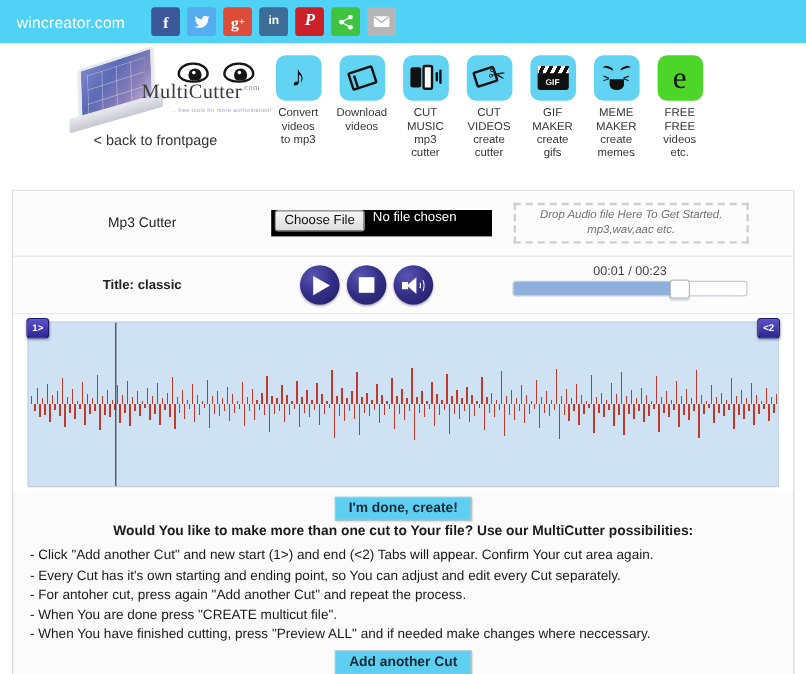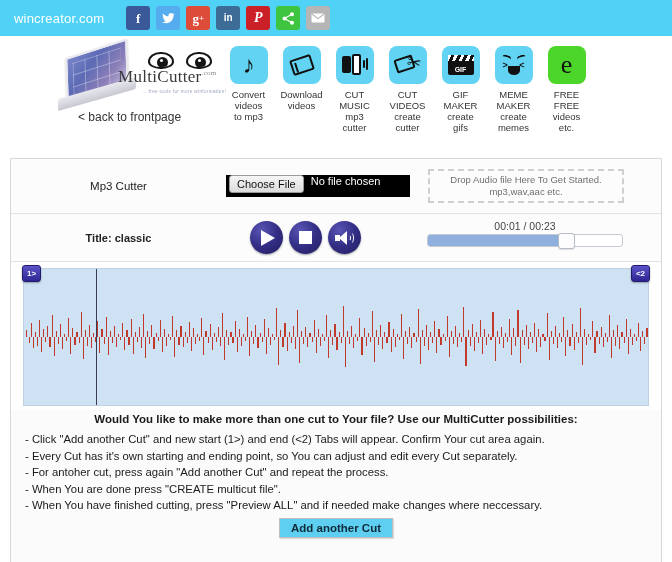--- a/index.html
+++ b/index.html
@@ -241,20 +241,21 @@
   .nofile{
     font-size:11px;color:#ffffff;margin-left:7px;white-space:nowrap;
   }
   .dropzone{
     margin-left:18px;
     width:196px;height:34px;
     border:2px dashed #cfcfcf;
     display:flex;flex-direction:column;align-items:center;justify-content:center;
     color:#6f6f6f;
     cursor:pointer;
+    font-style:italic;
   }
   .dz1{font-size:9.5px;line-height:12px;}
   .dz2{font-size:9.5px;line-height:12px;}
 
   .row-player{
     height:48px;
     border-bottom:1px solid #e3e3e3;
     display:flex;align-items:center;
     position:relative;
     background:#fcfcfc;
@@ -592,20 +593,23 @@
           <path d="M403 69 L403 66 M405 69 L405 73 M407 69 L407 48 M409 69 L409 89 M411 69 L411 63 M413 69 L413 76 M415 69 L415 58 M417 69 L417 79 M419 69 L419 65 M421 69 L421 74 M423 69 L423 39 M425 69 L425 98 M427 69 L427 62 M429 69 L429 78 M431 69 L431 56 M433 69 L433 83 M435 69 L435 64 M437 69 L437 75 M439 69 L439 52 M441 69 L441 86 M443 69 L443 61 M445 69 L445 77 M447 69 L447 66 M449 69 L449 72 M451 69 L451 44 M453 69 L453 93 M455 69 L455 63 M457 69 L457 76 M459 69 L459 59 M461 69 L461 80 M463 69 L463 65 M465 69 L465 74 M467 69 L467 51 M469 69 L469 87 M471 69 L471 60 M473 69 L473 78 M475 69 L475 42 M477 69 L477 95 M479 69 L479 62 M481 69 L481 77 M483 69 L483 57 M485 69 L485 81 M487 69 L487 64 M489 69 L489 75 M491 69 L491 55 M493 69 L493 84 M495 69 L495 61 M497 69 L497 79 M499 69 L499 66 M501 69 L501 73"></path>
           <path d="M503 69 L503 45 M505 69 L505 92 M507 69 L507 63 M509 69 L509 76 M511 69 L511 58 M513 69 L513 80 M515 69 L515 65 M517 69 L517 74 M519 69 L519 49 M521 69 L521 88 M523 69 L523 62 M525 69 L525 78 M527 69 L527 56 M529 69 L529 82 M531 69 L531 64 M533 69 L533 75 M535 69 L535 40 M537 69 L537 97 M539 69 L539 61 M541 69 L541 77 M543 69 L543 66 M545 69 L545 72 M547 69 L547 53 M549 69 L549 85 M551 69 L551 63 M553 69 L553 76 M555 69 L555 59 M557 69 L557 79 M559 69 L559 65 M561 69 L561 74 M563 69 L563 47 M565 69 L565 90 M567 69 L567 62 M569 69 L569 78 M571 69 L571 57 M573 69 L573 81 M575 69 L575 64 M577 69 L577 75 M579 69 L579 51 M581 69 L581 86 M583 69 L583 61 M585 69 L585 77 M587 69 L587 66 M589 69 L589 73 M591 69 L591 55 M593 69 L593 83 M595 69 L595 63 M597 69 L597 76 M599 69 L599 60"></path>
         </g>
       </svg>
       <div class="playhead"></div>
       <div class="tab start">1&gt;</div>
       <div class="tab end">&lt;2</div>
     </div>
   </div>
 
+  <div class="donewrap">
+    <span class="btn-cyan">I'm done, create!</span>
+  </div>
 
   <div class="instr">
     <div class="instr-head">Would You like to make more than one cut to Your file? Use our MultiCutter possibilities:</div>
     <div class="instr-line">- Click "Add another Cut" and new start (1&gt;) and end (&lt;2) Tabs will appear. Confirm Your cut area again.</div>
     <div class="instr-line">- Every Cut has it's own starting and ending point, so You can adjust and edit every Cut separately.</div>
     <div class="instr-line">- For antoher cut, press again "Add another Cut" and repeat the process.</div>
     <div class="instr-line">- When You are done press "CREATE multicut file".</div>
     <div class="instr-line">- When You have finished cutting, press "Preview ALL" and if needed make changes where neccessary.</div>
   </div>
 

